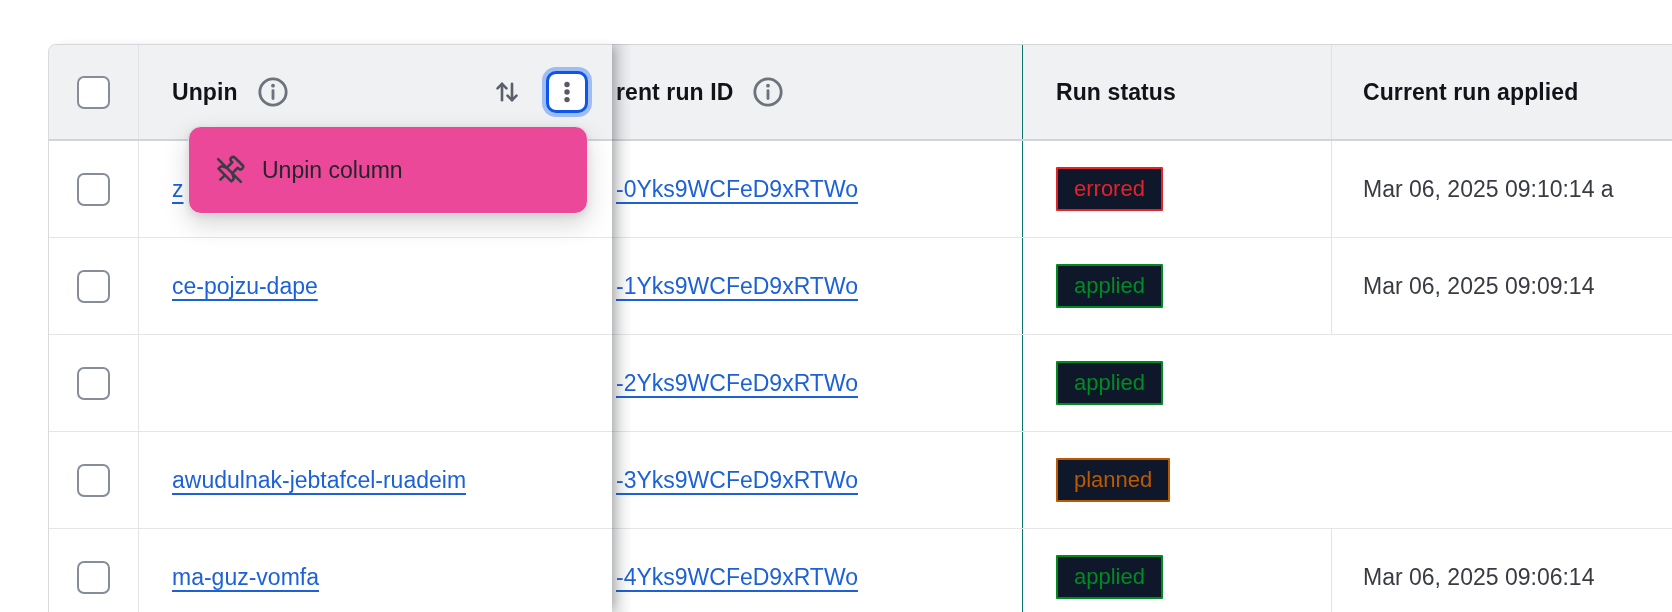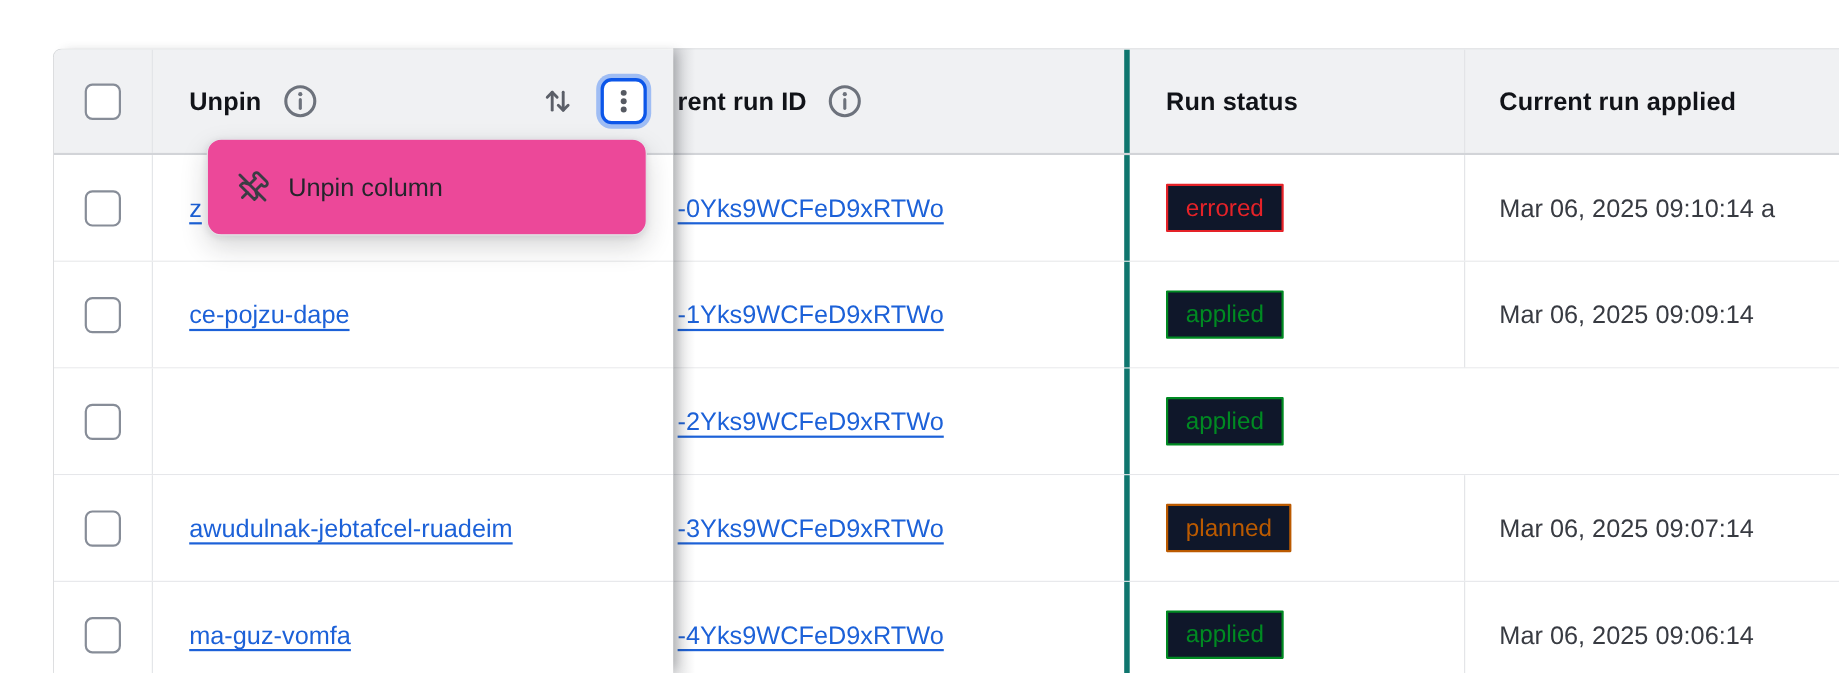--- a/index.html
+++ b/index.html
@@ -31,21 +31,21 @@
   .brow { display: flex; height: 97px; border-bottom: 1px solid #e4e5e8; align-items: stretch; background: #fff; }
 
   .cell { display: flex; align-items: center; overflow: hidden; white-space: nowrap; }
 
   
   .col-cb   { width: 90px; flex: 0 0 90px; justify-content: center; border-right: 1px solid #e2e4e7; }
   .col-name { flex: 1 1 auto; padding-left: 33px; padding-right: 24px; }
 
   
   .col-runid   { width: 410px; flex: 0 0 410px; padding-left: 4px; }
-  .col-status  { width: 309px; flex: 0 0 309px; padding-left: 33px; border-left: 5px solid #0f766e; }
+  .col-status  { width: 309px; flex: 0 0 309px; padding-left: 33px; border-left: 1px solid #0f766e; }
   .col-applied { flex: 1 1 auto; padding-left: 31px; border-left: 1px solid #e1e3e6; }
 
   .hlabel { font-size: 23px; font-weight: 700; color: #111318; letter-spacing: 0.1px; }
 
   .checkbox {
     width: 33px; height: 33px; background: #fff;
     border: 2px solid #878d98; border-radius: 7px; cursor: pointer; display: inline-block;
   }
 
   a.tlink {
@@ -221,23 +221,20 @@
       <div class="cell col-status">
           <span class="badge" style="color: rgb(0, 138, 34); border-color: rgb(0, 138, 34);">applied</span>
         </div>
     </div>
     <div class="brow">
       <div class="cell col-runid">
           <a class="tlink">-3Yks9WCFeD9xRTWo</a>
         </div>
       <div class="cell col-status">
           <span class="badge" style="color: rgb(187, 90, 0); border-color: rgb(187, 90, 0);">planned</span>
-        </div>
-      <div class="cell col-applied">
-          <span class="timestamp">Mar 06, 2025 09:07:14</span>
         </div>
     </div>
     <div class="brow">
       <div class="cell col-runid">
           <a class="tlink">-4Yks9WCFeD9xRTWo</a>
         </div>
       <div class="cell col-status">
           <span class="badge" style="color: rgb(0, 138, 34); border-color: rgb(0, 138, 34);">applied</span>
         </div>
       <div class="cell col-applied">

